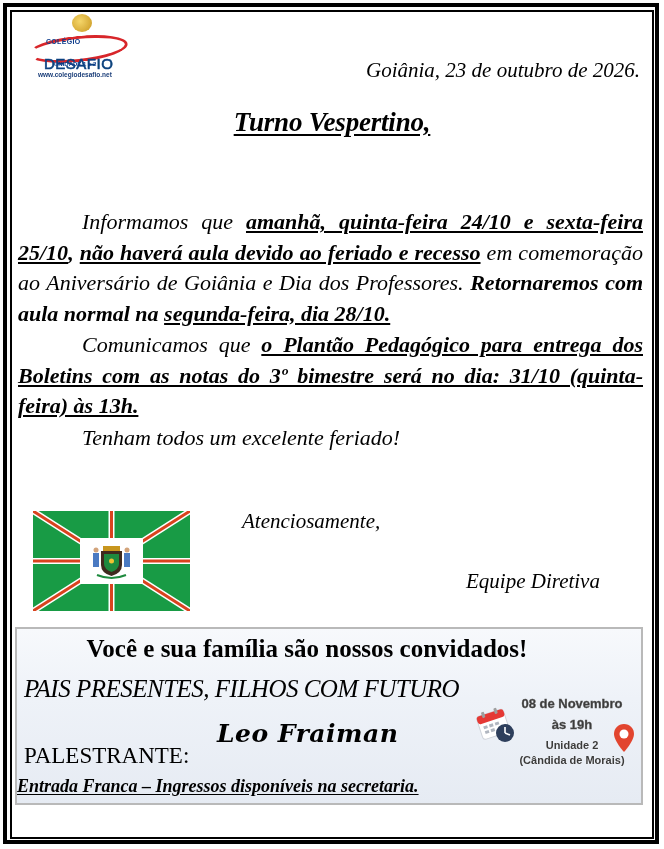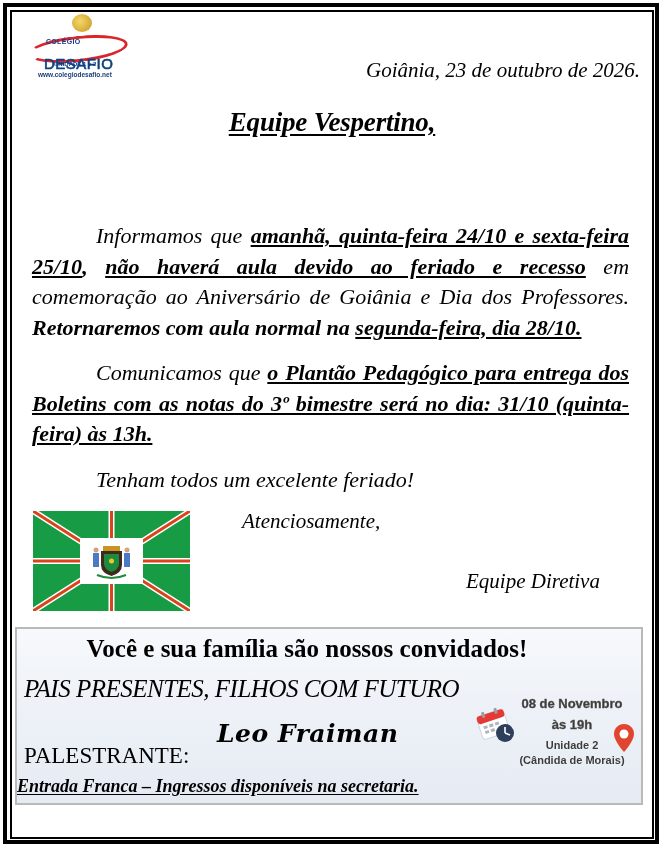--- a/index.html
+++ b/index.html
@@ -13,21 +13,21 @@
   .logo .brand-top { position: absolute; left: 22px; top: 24px; font-family: "Liberation Sans", sans-serif; font-weight: bold; font-size: 7px; color: #0d3c8c; letter-spacing: 0.3px; }
   .logo .brand-main { position: absolute; left: 20px; top: 41px; font-family: "Liberation Sans", sans-serif; font-weight: normal; font-size: 15px; color: #0c4a6e; letter-spacing: 0.5px; -webkit-text-stroke: 0.6px #0d3c8c; }
   .logo .brand-sub { position: absolute; left: 30px; top: 47px; font-family: "Liberation Sans", sans-serif; font-weight: bold; font-size: 6px; color: #0d3c8c; }
   .logo .url { position: absolute; left: 14px; top: 57px; font-family: "Liberation Sans", sans-serif; font-weight: bold; font-size: 6.5px; color: #1c3f7a; }
 
   .date-line { position: absolute; right: 24px; top: 58px; font-style: italic; font-size: 21px; }
 
   .title { position: absolute; left: 0; width: 664px; top: 106px; text-align: center; font-style: italic; font-weight: bold; font-size: 27px; line-height: 32px; text-decoration: underline; text-underline-offset: 3px; font-family: "Liberation Serif", serif; letter-spacing: -0.2px; }
 
   .body-text { position: absolute; left: 17px; width: 627px; top: 206px; font-style: italic; font-size: 22px; line-height: 30.5px; text-align: justify; }
-  .body-text p { margin: 15px; }
+  .body-text p { margin: 1px; }
   .indent { display: inline-block; width: 64px; }
   .u { text-decoration: underline; text-underline-offset: 2px; }
   .b { font-weight: bold; }
 
   .flag { position: absolute; left: 33px; top: 511px; width: 157px; height: 100px; background: #189b45; overflow: hidden; }
   .flag svg { display: block; }
 
   .atenc { position: absolute; left: 242px; top: 509px; font-style: italic; font-size: 21px; }
   .equipe { position: absolute; left: 466px; top: 569px; font-style: italic; font-size: 21px; }
 
@@ -58,21 +58,21 @@
   <div class="swoosh"></div>
   <div class="brand-top">COLÉGIO</div>
   <div class="brand-main">DESAFIO</div>
   <div class="brand-sub">UNIDADE 1 e 2</div>
   <div class="url">www.colegiodesafio.net</div>
 </div>
 
 <div class="date-line">Goiânia, 23 de outubro de 2026.</div>
 
 <div class="title">
-  <div>Equipe Vespertino,</div>
+  <div>Turno Vespertino,</div>
 </div>
 
 <div class="body-text">
   <p><span class="indent"></span><span>Informamos que </span><span class="u b">amanhã, quinta-feira 24/10 e sexta-feira 25/10</span><span class="b">, </span><span class="u b">não haverá aula devido ao feriado e recesso</span><span> em comemoração ao Aniversário de Goiânia e Dia dos Professores. </span><span class="b">Retornaremos com aula normal na </span><span class="u b">segunda-feira, dia 28/10.</span></p>
   <p><span class="indent"></span><span>Comunicamos que </span><span class="u b">o Plantão Pedagógico para entrega dos Boletins com as notas do 3º bimestre será no dia: 31/10 (quinta-feira) às 13h.</span></p>
   <p><span class="indent"></span><span>Tenham todos um excelente feriado!</span></p>
 </div>
 
 <div class="flag">
   <svg width="157" height="100" viewBox="0 0 157 100">

